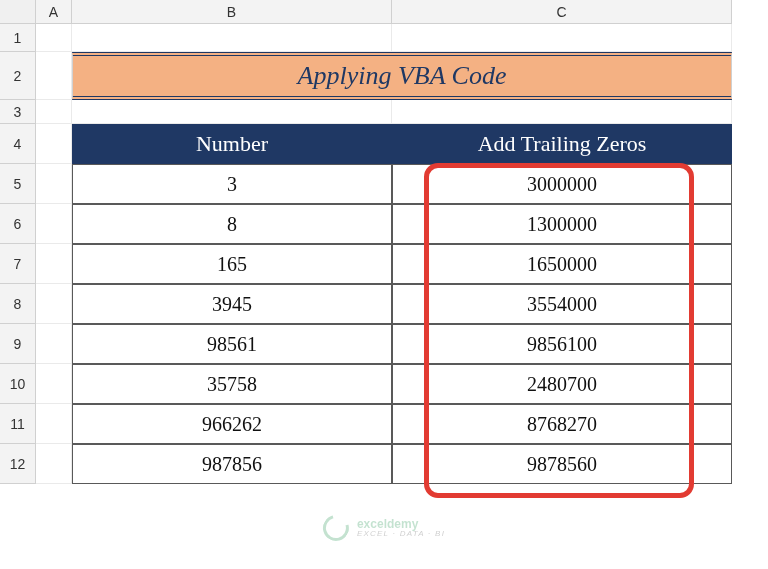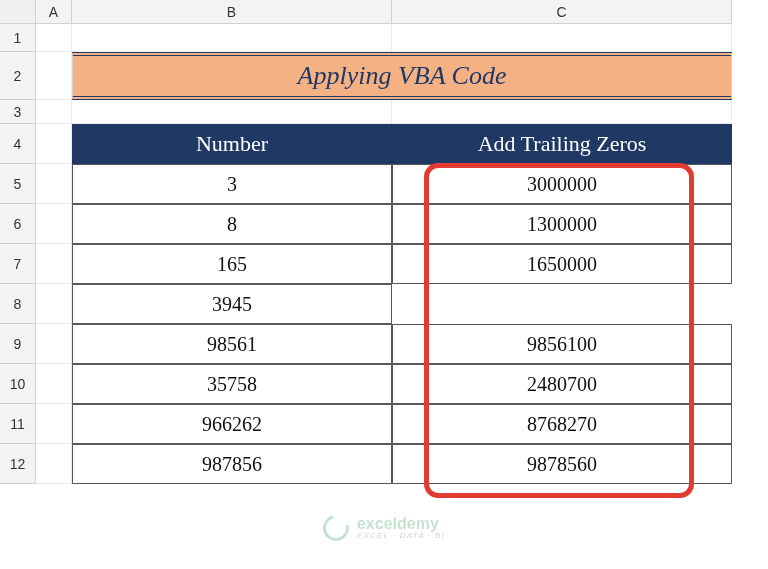--- a/index.html
+++ b/index.html
@@ -95,21 +95,21 @@
     font-family: Arial, sans-serif;
   }
   .watermark .logo {
     width: 26px; height: 26px;
     border: 3px solid #2e9b5b;
     border-radius: 50%;
     border-top-color: transparent;
     transform: rotate(30deg);
   }
   .watermark .txt { line-height: 1; }
-  .watermark .big { font-size: 16px; font-weight: 600; }
+  .watermark .big { font-size: 12px; font-weight: 600; }
   .watermark .small { font-size: 8px; letter-spacing: 1.2px; color: #555; font-style: italic; }
   .a-col { grid-column: 2; } 
 </style>
 </head>
 <body>
 
 <div class="sheet">
 
   <div class="corner" style="grid-column:1;grid-row:1"></div>
 
@@ -153,20 +153,21 @@
   <div class="th" style="grid-column:4;grid-row:5">Add Trailing Zeros</div>
   <div class="th" style="grid-column:3;grid-row:5">Number</div>
 
   <div class="td" style="grid-column:3;grid-row:6">3</div>
   <div class="td" style="grid-column:4;grid-row:6">3000000</div>
   <div class="td" style="grid-column:3;grid-row:7">8</div>
   <div class="td" style="grid-column:4;grid-row:7">1300000</div>
   <div class="td" style="grid-column:3;grid-row:8">165</div>
   <div class="td" style="grid-column:4;grid-row:8">1650000</div>
   <div class="td" style="grid-column:3;grid-row:9">3945</div>
+  <div class="td" style="grid-column:4;grid-row:9">3554000</div>
   <div class="td" style="grid-column:3;grid-row:10">98561</div>
   <div class="td" style="grid-column:4;grid-row:10">9856100</div>
   <div class="td" style="grid-column:3;grid-row:11">35758</div>
   <div class="td" style="grid-column:4;grid-row:11">2480700</div>
   <div class="td" style="grid-column:3;grid-row:12">966262</div>
   <div class="td" style="grid-column:4;grid-row:12">8768270</div>
   <div class="td" style="grid-column:3;grid-row:13">987856</div>
   <div class="td" style="grid-column:4;grid-row:13">9878560</div>
 </div>
 

